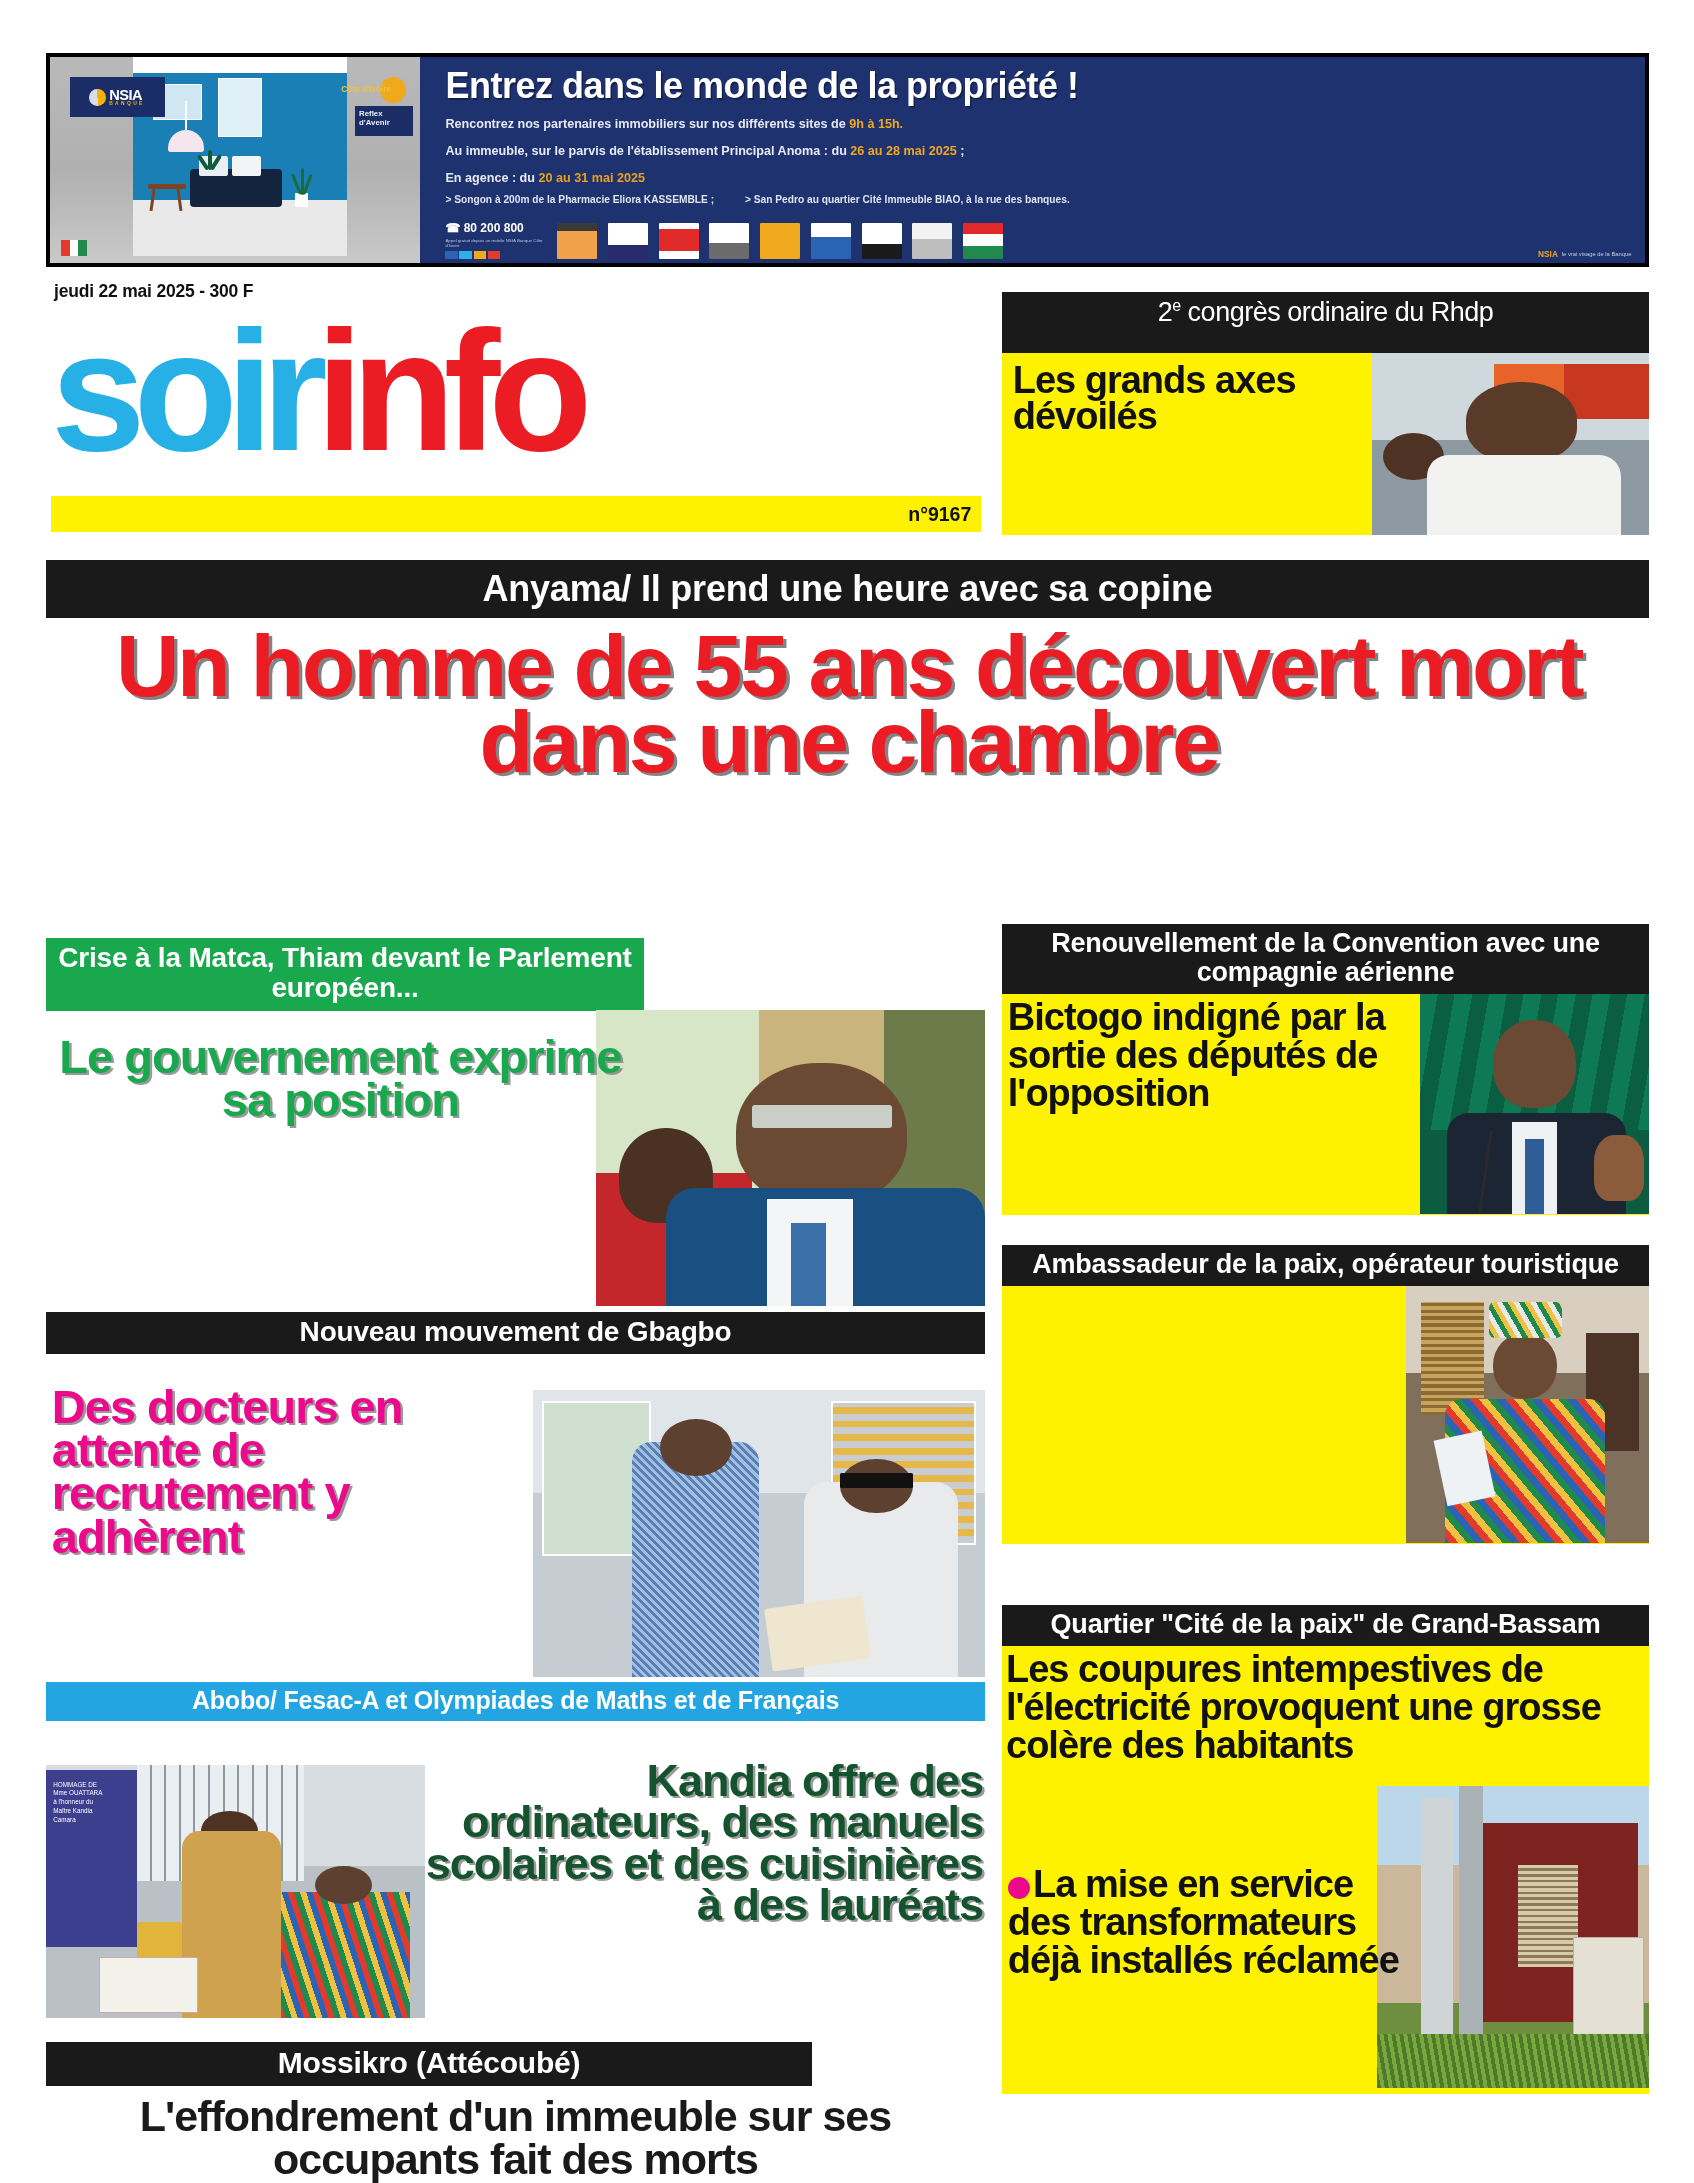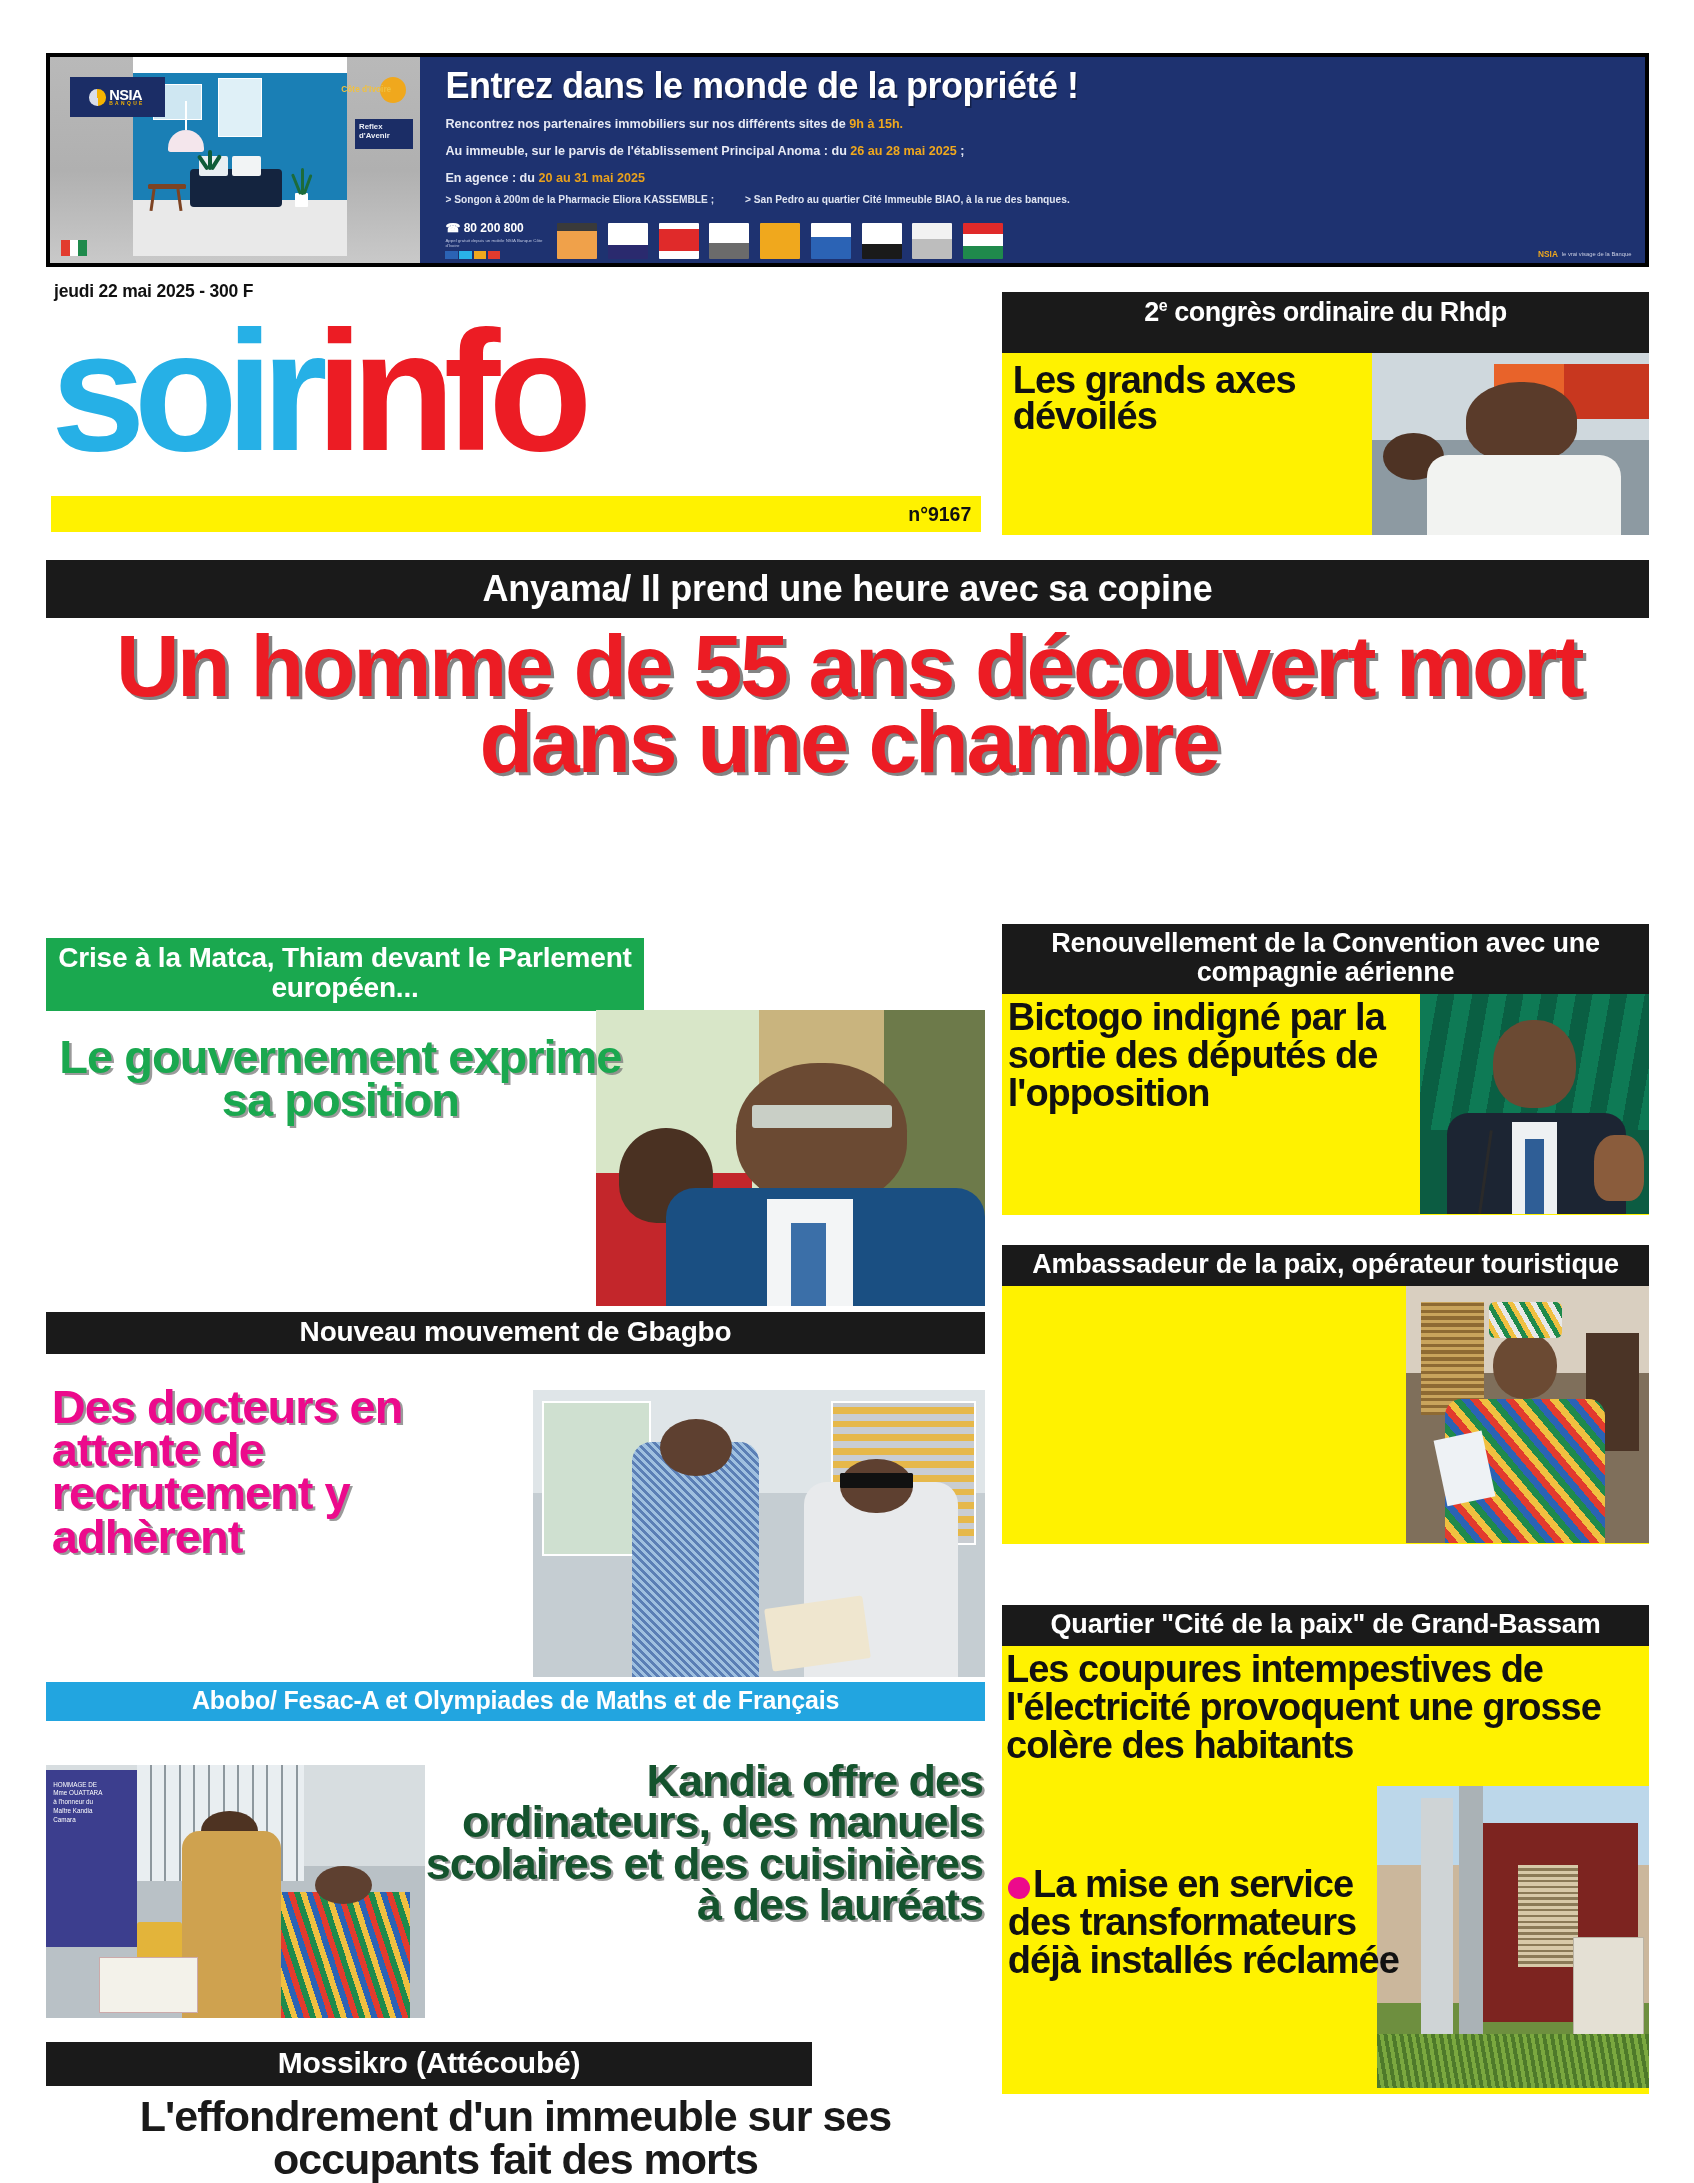--- a/index.html
+++ b/index.html
@@ -45,21 +45,21 @@
 
   .nsia-logo { position:absolute; left:19.5px; top:20.4px; width:95px; height:40px;
                background:#1b2d66; display:flex; align-items:center; justify-content:center; }
   .nsia-logo .ring { width:16.5px;height:16.5px;border-radius:50%;
                background:conic-gradient(#f5b301 0 50%, #d9dde8 50% 100%); margin-right:3.4px;}
   .nsia-logo .txt { color:#fff; font-weight:bold; font-size:14.6px; letter-spacing:-0.5px; line-height:1;}
   .nsia-logo .txt small { display:block; font-size:4.9px; letter-spacing:2.4px; color:#f5b301;}
   .cdi-badge { position:absolute; right:10.7px; top:19.5px; width:68px; height:30px; }
   .cdi-badge .sun { position:absolute; right:2.9px; top:0; width:26px;height:26px;border-radius:50%;background:#f0a81d;}
   .cdi-badge .lbl { position:absolute; left:0; top:7.8px; color:#f0c040; font-size:8.3px; font-weight:bold; }
-  .cdi-box { position:absolute; right:6.8px; top:62px; width:58px; height:30px; background:#1b2d66;
+  .cdi-box { position:absolute; right:6.8px; top:49px; width:58px; height:30px; background:#1b2d66;
              color:#eceff7; font-size:7.8px; font-weight:bold; line-height:1.15; padding:4.4px 3.9px; }
   .smallflag { position:absolute; left:10.7px; bottom:6.8px; width:26px; height:16.5px;
                background:linear-gradient(90deg,#e23b2e 0 34%, #ffffff 34% 66%, #1f8a4c 66% 100%); }
 
   .ad-body { position:absolute; left:374px; top:0; right:0; bottom:0; padding:10.7px 13.6px 0 21.4px; }
   .ad-title { color:#ffffff; font-size:36px; font-weight:bold; letter-spacing:-0.5px;
               line-height:1; margin-bottom:14.6px;
               text-shadow:1.5px 1.5px 0 rgba(0,0,0,.35); }
   .ad-line { color:#e6e9f4; font-size:12.6px; line-height:1.05; margin-bottom:13.6px; font-weight:600;}
   .ad-line .hl { color:#f0a81d; font-weight:bold; }
@@ -81,21 +81,21 @@
   .logo-block { position:absolute; left:51px; top:311px; width:934px; height:195px; }
   .logo-text { font-size:170px; font-weight:bold; letter-spacing:-11.7px; line-height:161px;
                font-family:"Liberation Sans", sans-serif; white-space:nowrap; }
   .logo-soir { color:#26b0e6; }
   .logo-info { color:#ec1c24; }
   .yellow-bar { position:absolute; left:51px; top:496px; width:930px; height:36px; background:#fff200; }
   .issue-no { position:absolute; right:9.7px; top:6.8px; font-size:19.5px; font-weight:bold; color:#111; }
 
   
   .teaser { position:absolute; left:1002px; top:292px; width:647px; height:243px; }
-  .teaser-kicker { background:#1a1a1a; color:#fff; font-size:27px; font-weight:bold;
+  .teaser-kicker { background:#1a1a1a; color:#fff; font-size:27px; font-weight:normal;
                    text-align:center; padding:4.9px 5.8px 7.8px; letter-spacing:-0.5px; height:61px;}
   .teaser-kicker sup{font-size:16px; vertical-align:super;}
   .teaser-body { position:relative; height:182px; background:#fff200; }
   .teaser-body h2 { position:absolute; left:10.7px; top:8.8px; width:341px; font-size:38px;
                     font-weight:bold; line-height:.96; color:#111; letter-spacing:-1px; }
   .teaser-photo { position:absolute; right:0; top:0; width:277px; height:100%; overflow:hidden;
                   background:linear-gradient(180deg,#cfd8dd 0 48%, #8d9aa2 48% 100%); }
   .tp-banner{position:absolute;right:0;top:6%;width:56%;height:30%;
              background:linear-gradient(90deg,#e8632a 0 45%, #c8371f 45% 100%); }
   .tp-head{position:absolute;left:34%;top:16%;width:40%;height:44%;border-radius:48% 48% 42% 42%;background:#5a3b2a;}

